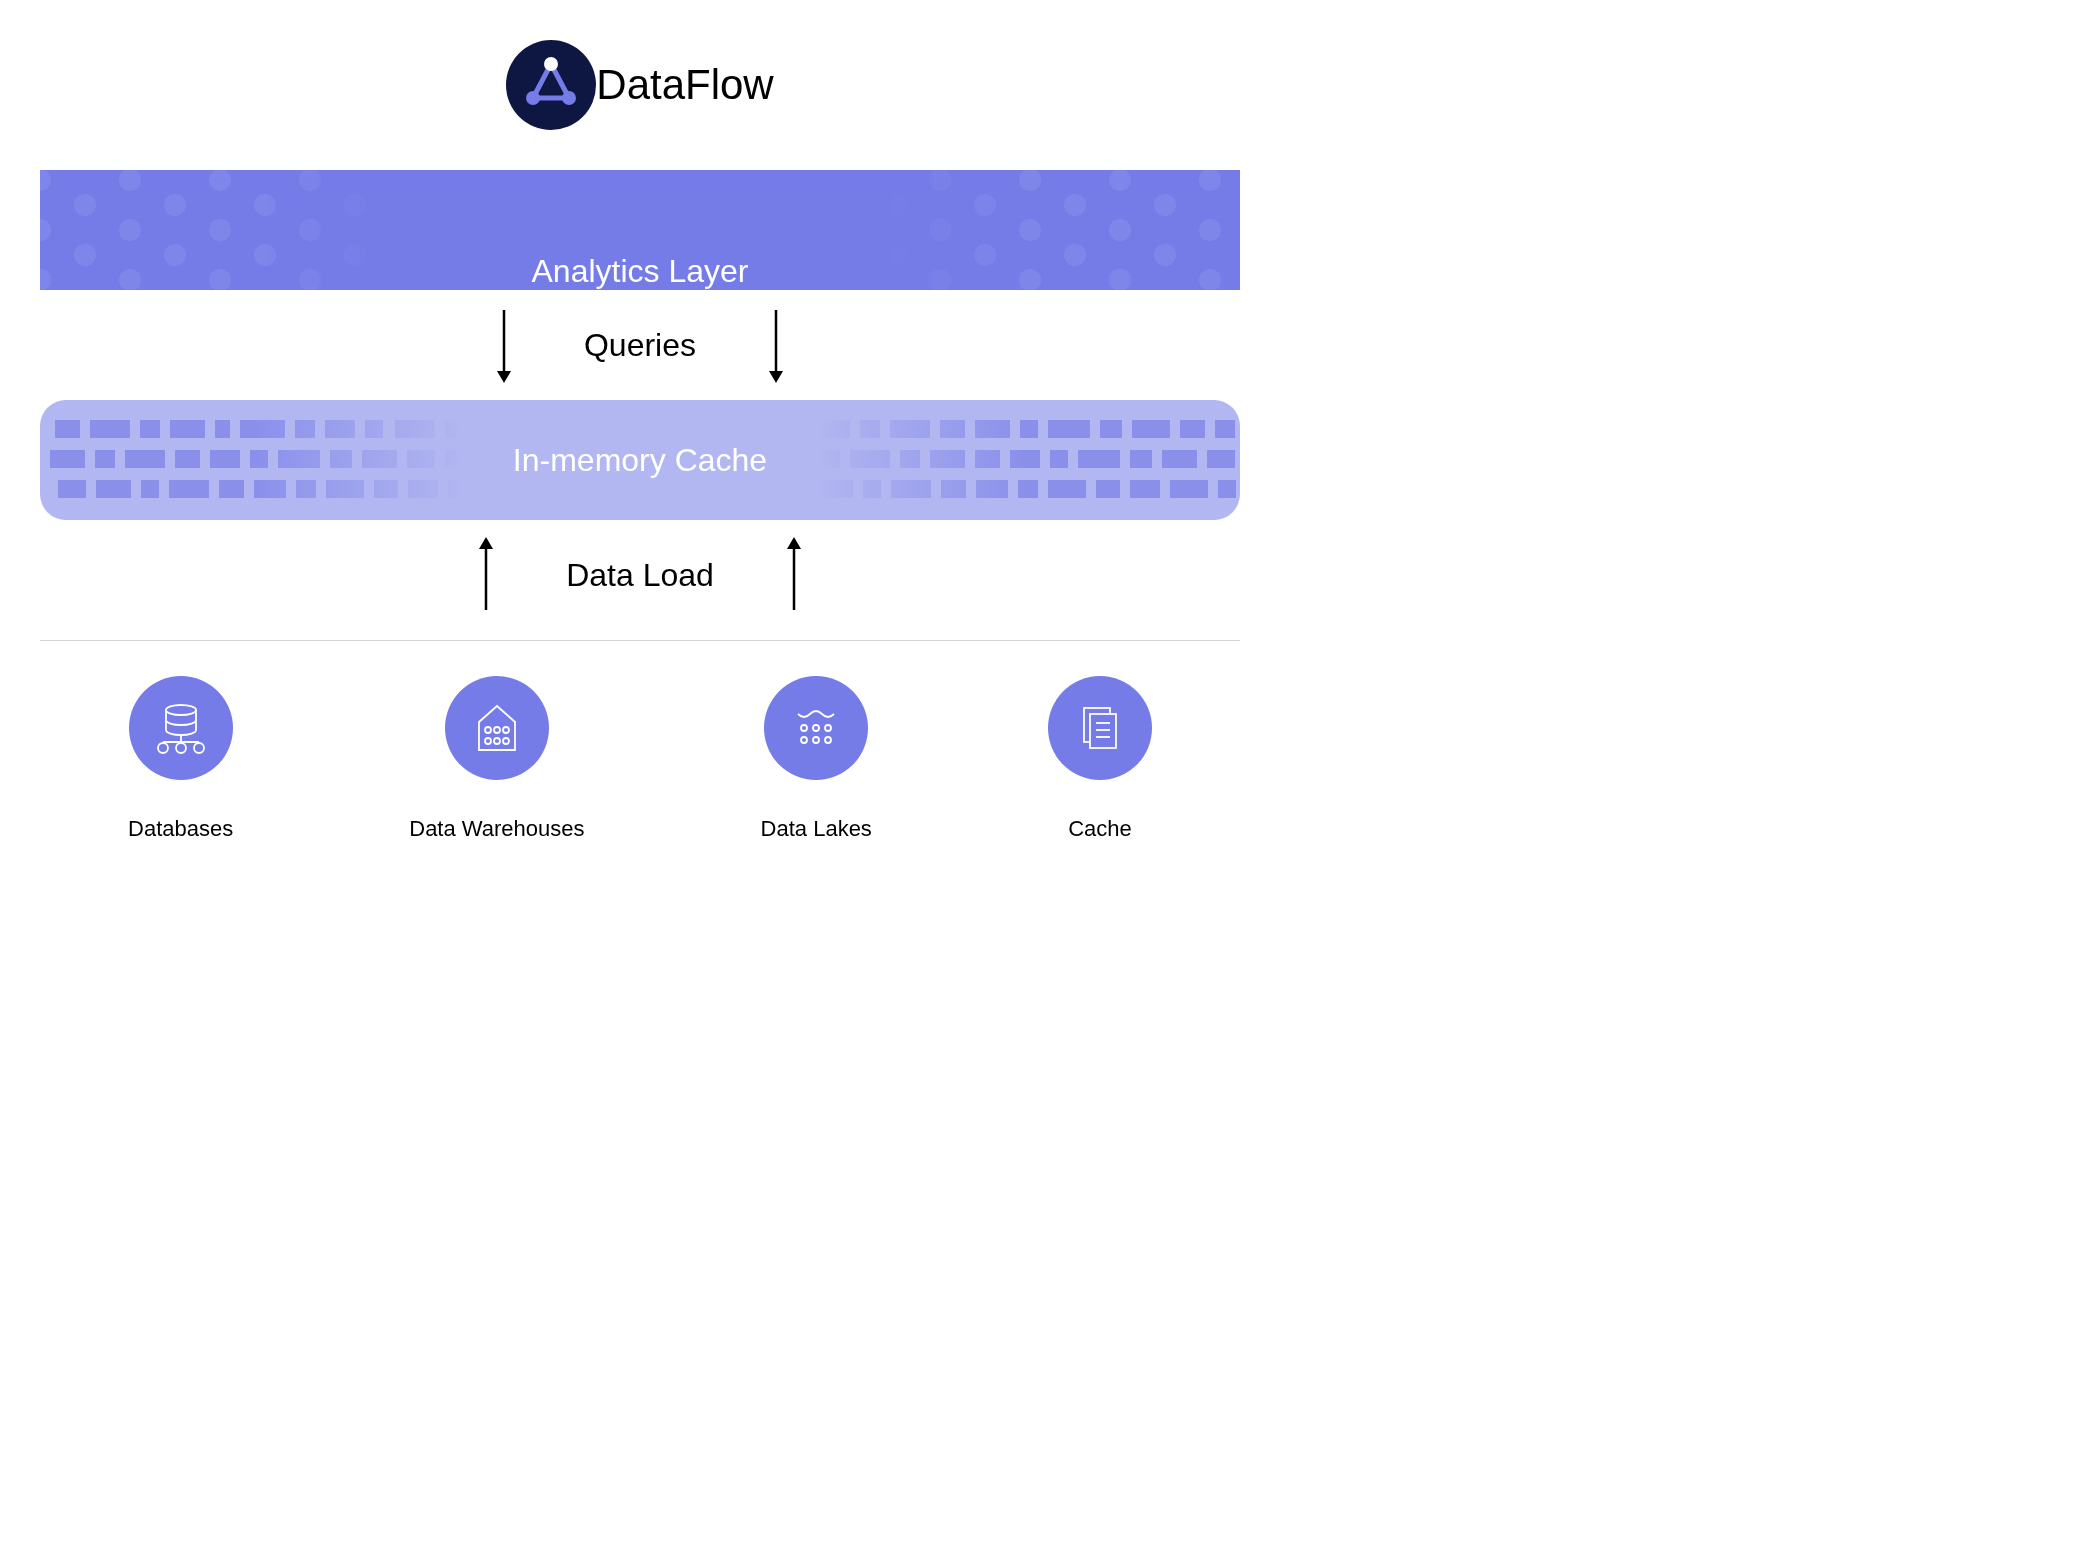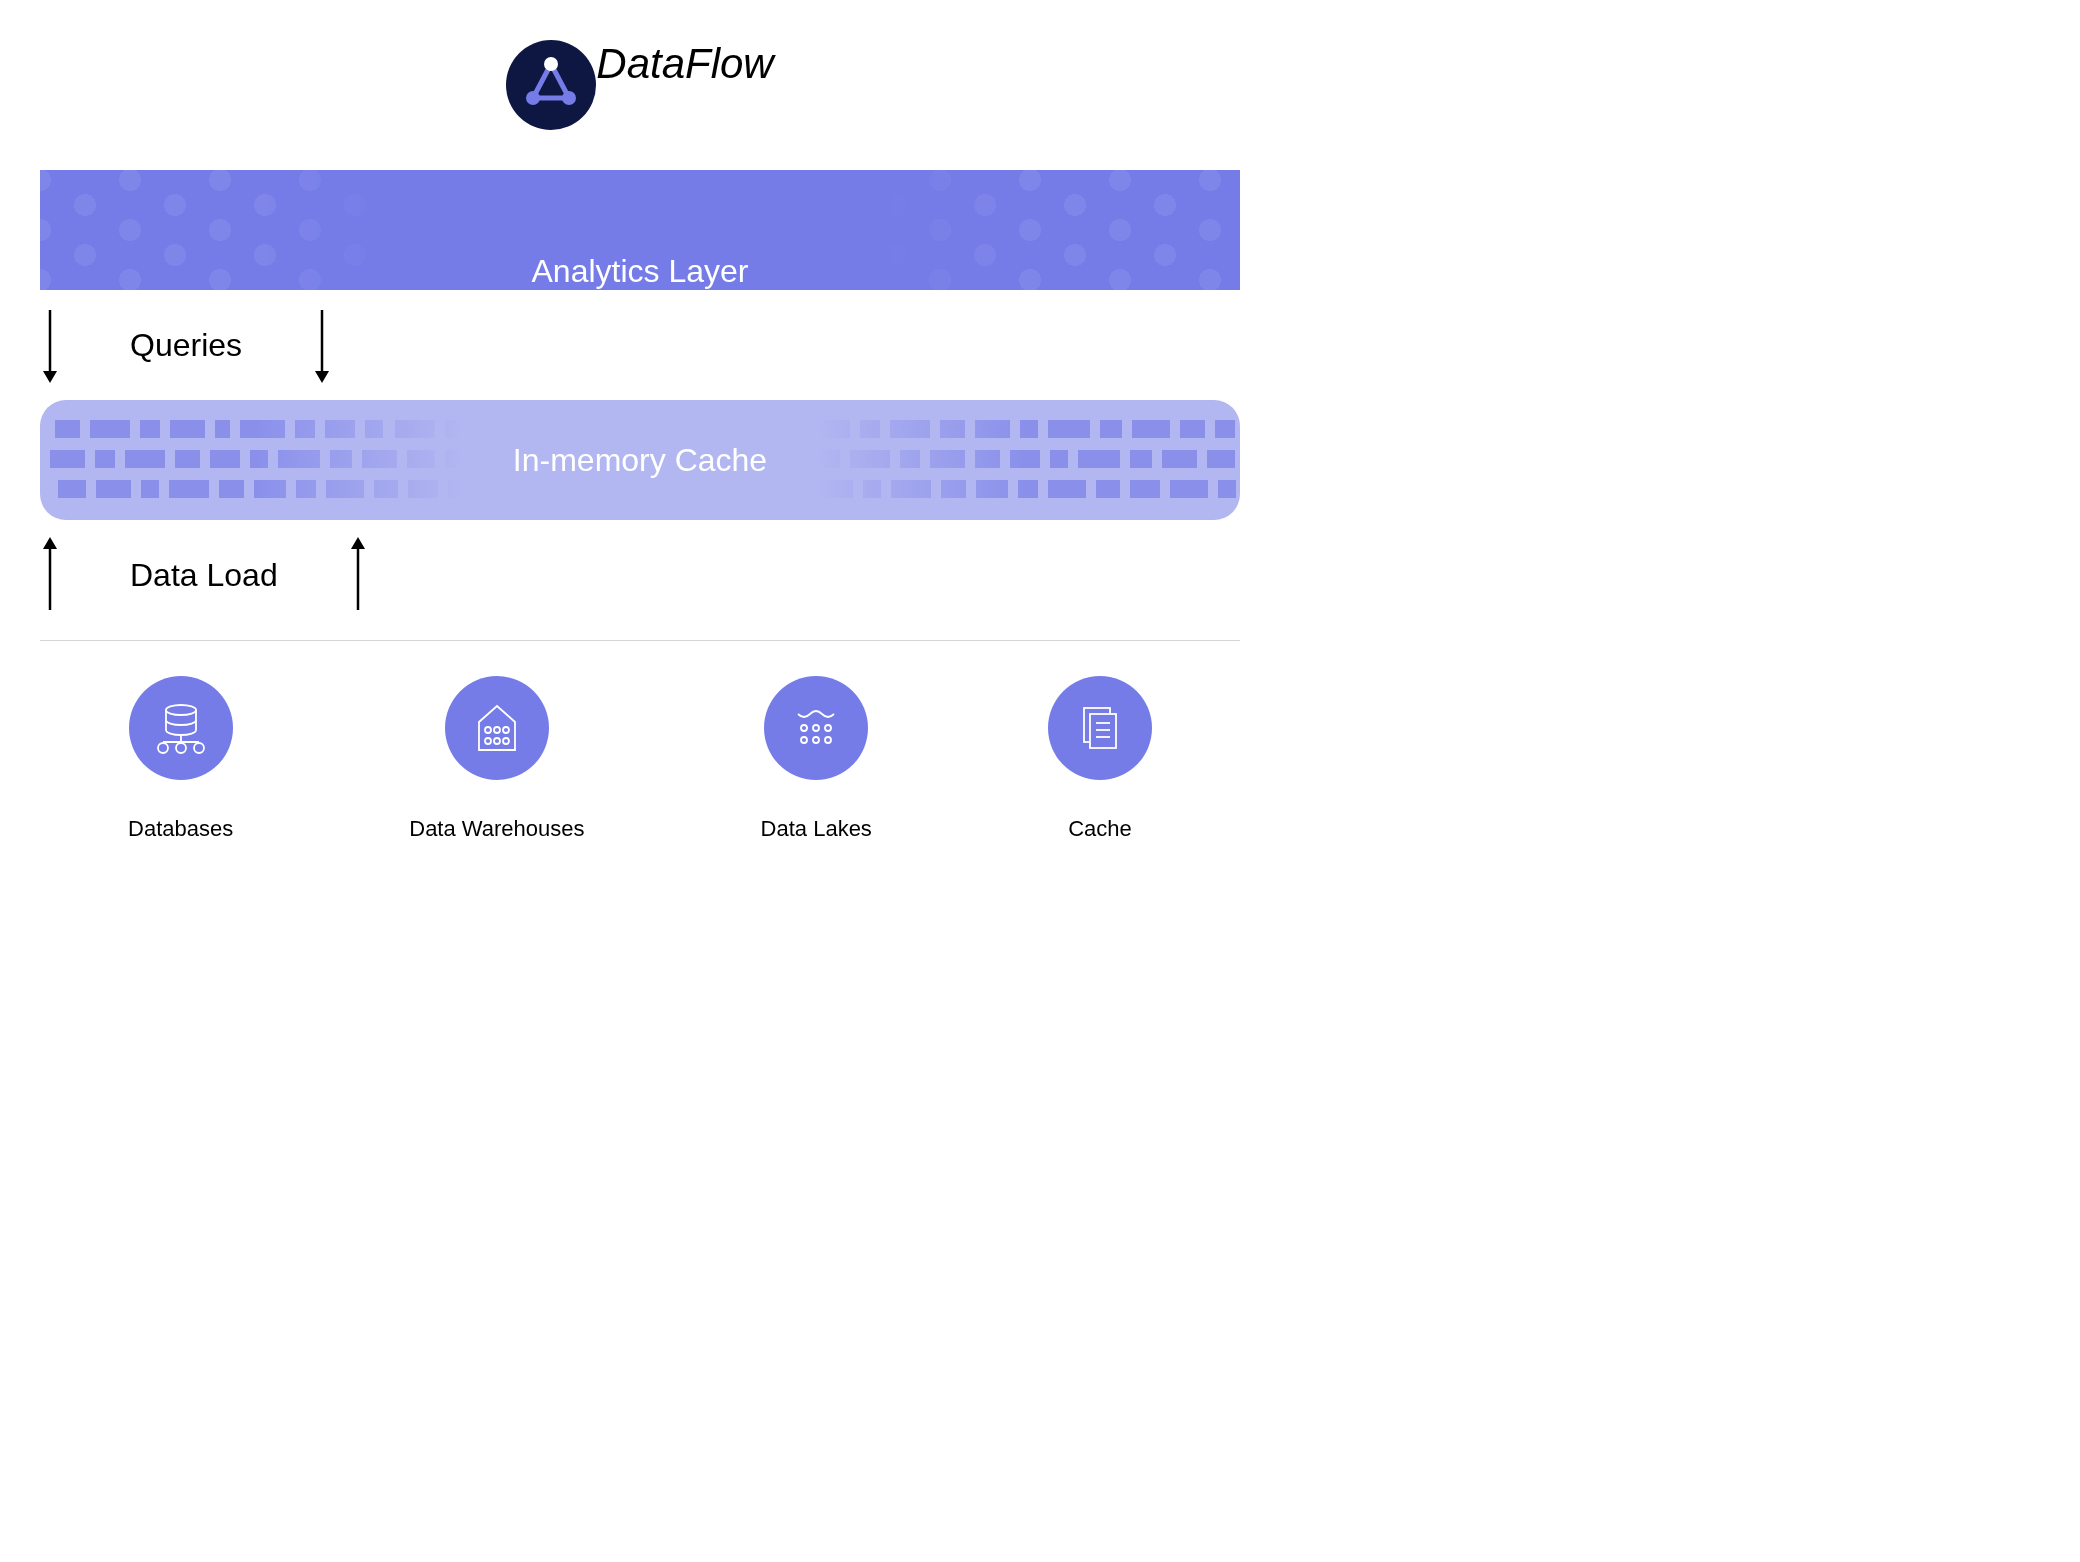--- a/index.html
+++ b/index.html
@@ -11,23 +11,22 @@
       padding: 40px;
     }
     .container {
       width: 100%;
       display: flex;
       flex-direction: column;
       align-items: center;
     }
     .header {
       display: flex;
-      align-items: flex-start;
+      align-items: center;
       margin-bottom: 40px;
-      font-style: italic;
     }
     .logo-circle {
       width: 90px;
       height: 90px;
       border-radius: 50%;
       background: #0e1741;
       display: flex;
       align-items: center;
       justify-content: center;
     }
@@ -61,21 +60,21 @@
     .layer-label {
       font-size: 32px;
       color: #ffffff;
       font-weight: 400;
       position: relative;
       z-index: 1;
     }
     .arrow-row {
       display: flex;
       align-items: center;
-      justify-content: flex-start;
+      justify-content: center;
       gap: 70px;
       height: 110px;
       width: 100%;
     }
     .arrow-label {
       font-size: 32px;
       color: #000;
       font-weight: 400;
     }
     .layer-cache {

